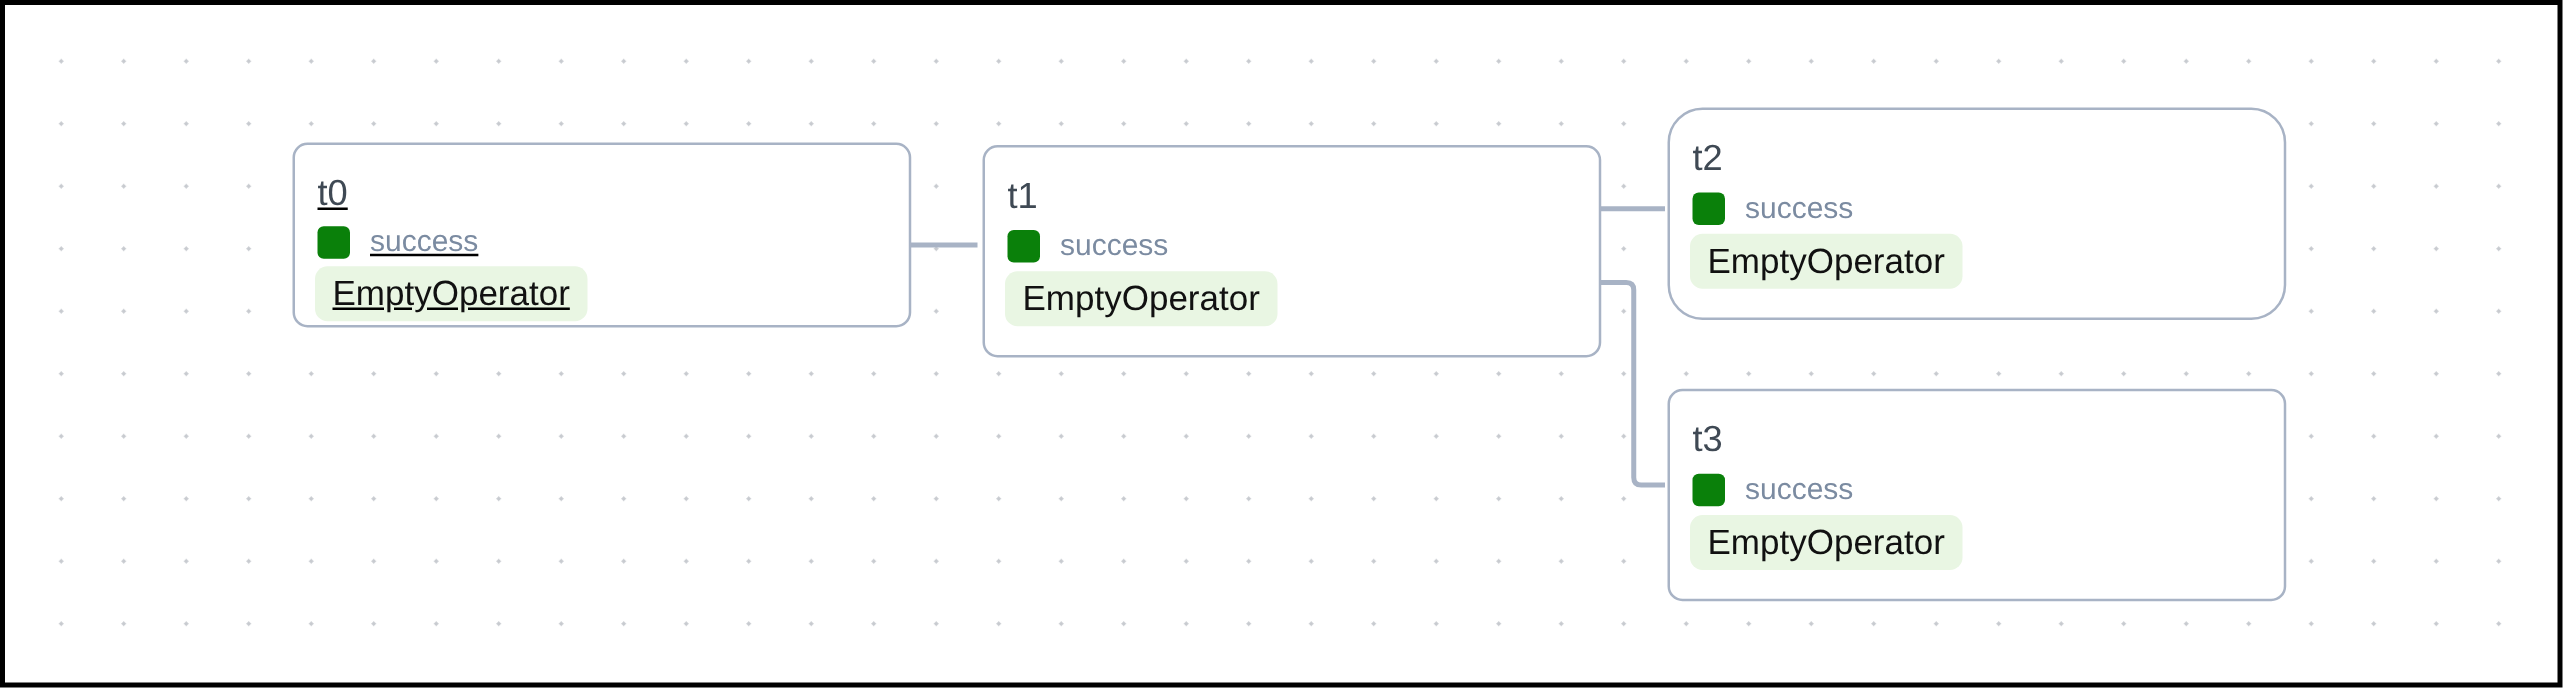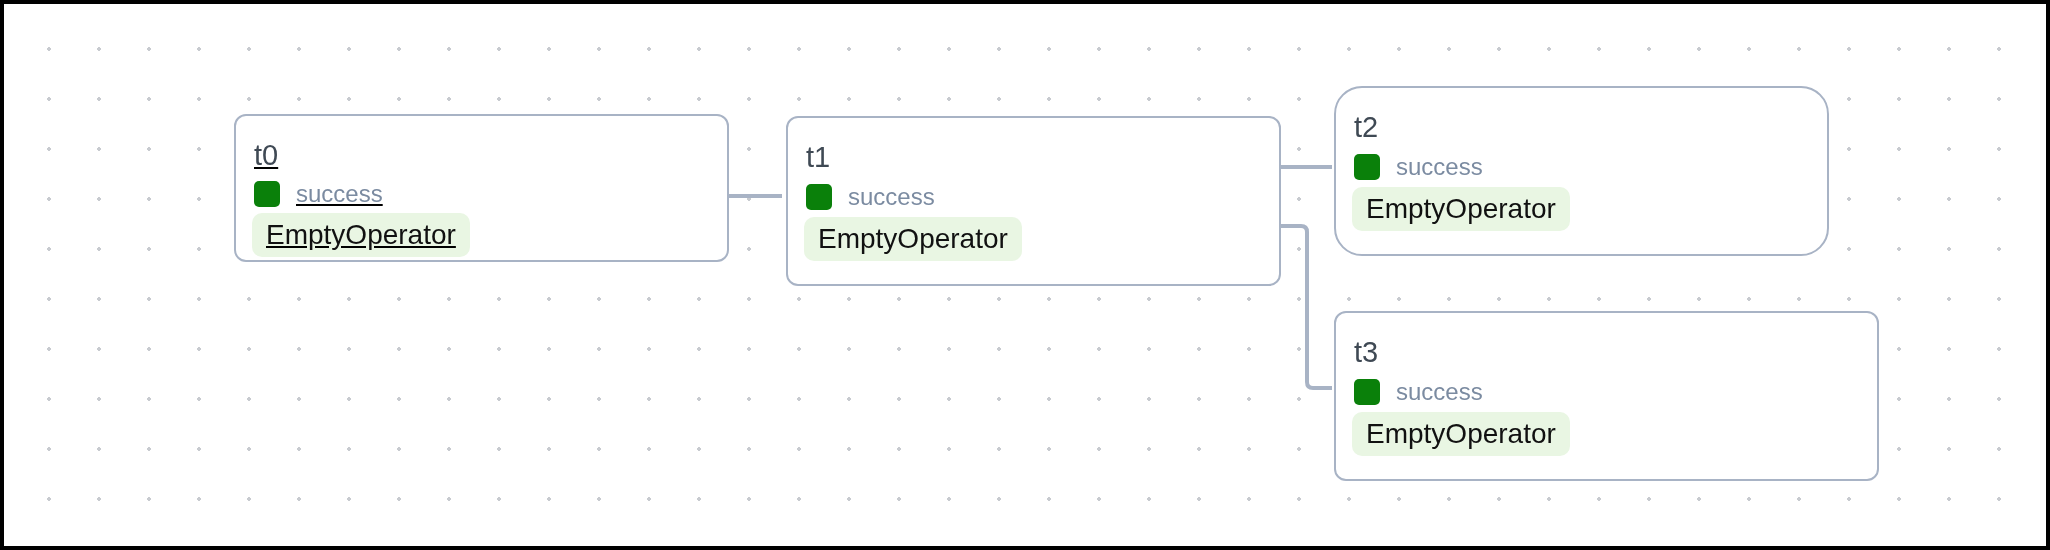--- a/index.html
+++ b/index.html
@@ -49,21 +49,21 @@
     border-radius: 12px;
     padding: 21px 18px;
     display: flex;
     flex-direction: column;
     align-items: flex-start;
     cursor: pointer;
   }
   .node-t0 { left: 230px; top: 110px; width: 495px; height: 148px; text-decoration: underline; }
   .node-t1 { left: 782px; top: 112px; width: 495px; height: 170px; }
   .node-t2 { left: 1330px; top: 82px;  width: 495px; height: 170px; border-radius: 28px; }
-  .node-t3 { left: 1330px; top: 307px; width: 545px; height: 170px; border-radius: 12px; }
+  .node-t3 { left: 1330px; top: 307px; width: 495px; height: 170px; border-radius: 12px; }
   .node-title {
     font-size: 29px;
     line-height: 36px;
     color: var(--title-text);
     font-weight: 400;
   }
   .node-status {
     display: flex;
     align-items: center;
     gap: 16px;

